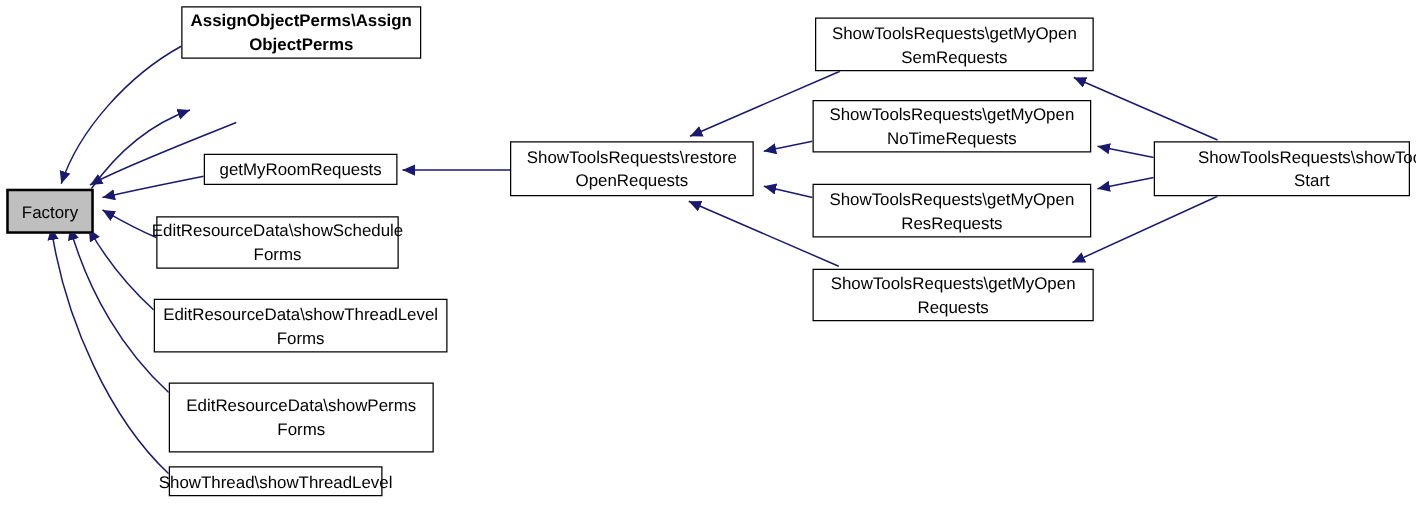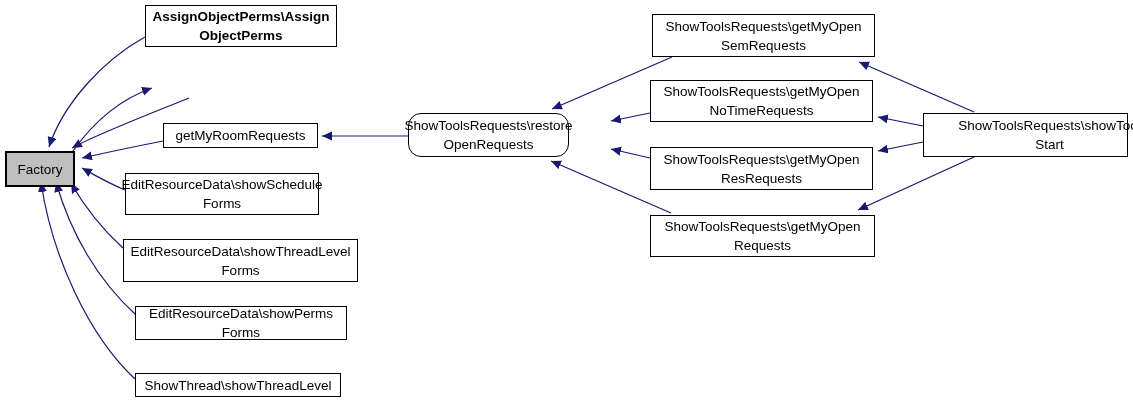--- a/index.html
+++ b/index.html
@@ -71,24 +71,24 @@
   </svg>
 
   <div class="node focus" style="left:5px;   top:151px; width:70px;  height:36px;">Factory</div>
   <div class="node" style="left:145px; top:5px;   width:192px; height:42px;font-weight:bold;">AssignObjectPerms\Assign
 ObjectPerms</div>
   <div class="node" style="left:163px; top:123px; width:155px; height:25px;">getMyRoomRequests</div>
   <div class="node" style="left:125px; top:173px; width:194px; height:42px;">EditResourceData\showSchedule
 Forms</div>
   <div class="node" style="left:123px; top:239px; width:235px; height:43px;">EditResourceData\showThreadLevel
 Forms</div>
-  <div class="node" style="left:135px; top:306px; width:212px; height:34px;">EditResourceData\showPerms
+  <div class="node" style="left:135px; top:306px; width:212px; height:56px;">EditResourceData\showPerms
 Forms</div>
-  <div class="node" style="left:135px; top:373px; width:206px; height:24px;">ShowThread\showThreadLevel</div>
-  <div class="node" style="left:408px; top:113px; width:161px; height:44px;border-radius:13px;">ShowToolsRequests\restore
+  <div class="node" style="left:135px; top:373px; width:171px; height:24px;">ShowThread\showThreadLevel</div>
+  <div class="node" style="left:408px; top:113px; width:195px; height:44px;">ShowToolsRequests\restore
 OpenRequests</div>
   <div class="node" style="left:652px; top:14px;  width:223px; height:43px;">ShowToolsRequests\getMyOpen
 SemRequests</div>
   <div class="node" style="left:650px; top:80px;  width:223px; height:42px;">ShowToolsRequests\getMyOpen
 NoTimeRequests</div>
   <div class="node" style="left:650px; top:147px; width:223px; height:43px;">ShowToolsRequests\getMyOpen
 ResRequests</div>
   <div class="node" style="left:650px; top:215px; width:225px; height:42px;">ShowToolsRequests\getMyOpen
 Requests</div>
   <div class="node" style="left:923px; top:113px; width:205px; height:44px;padding-left:48px;">ShowToolsRequests\showTool

